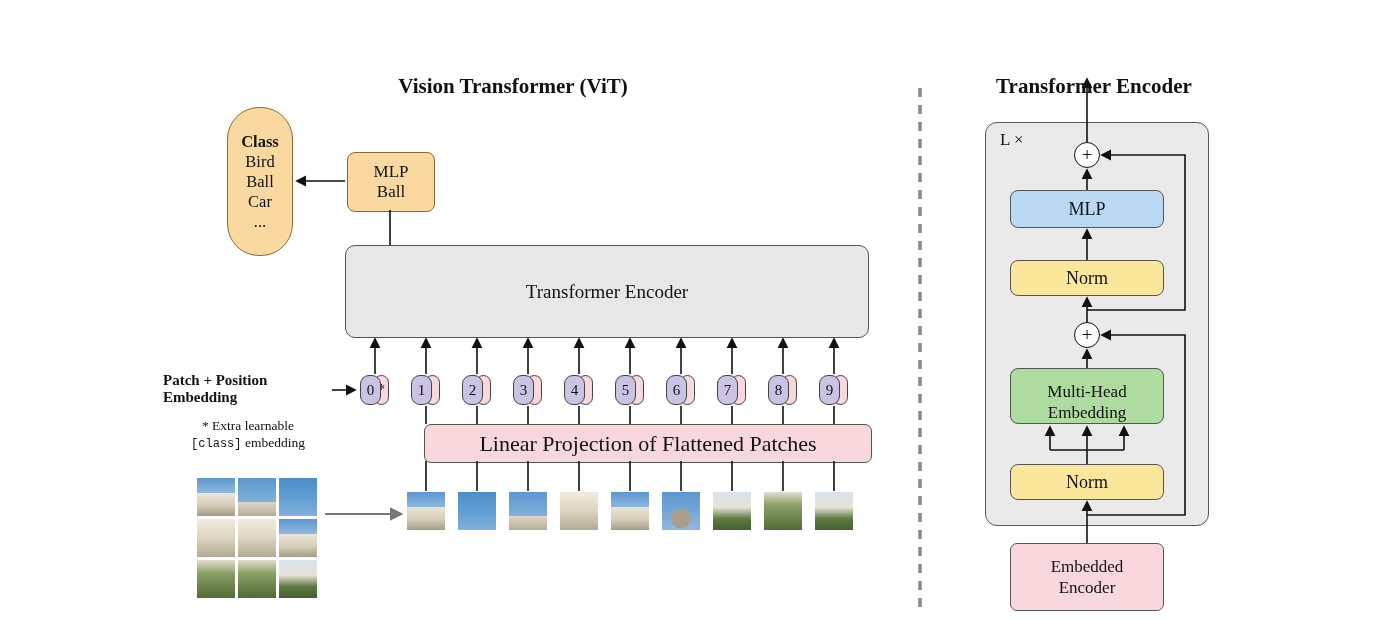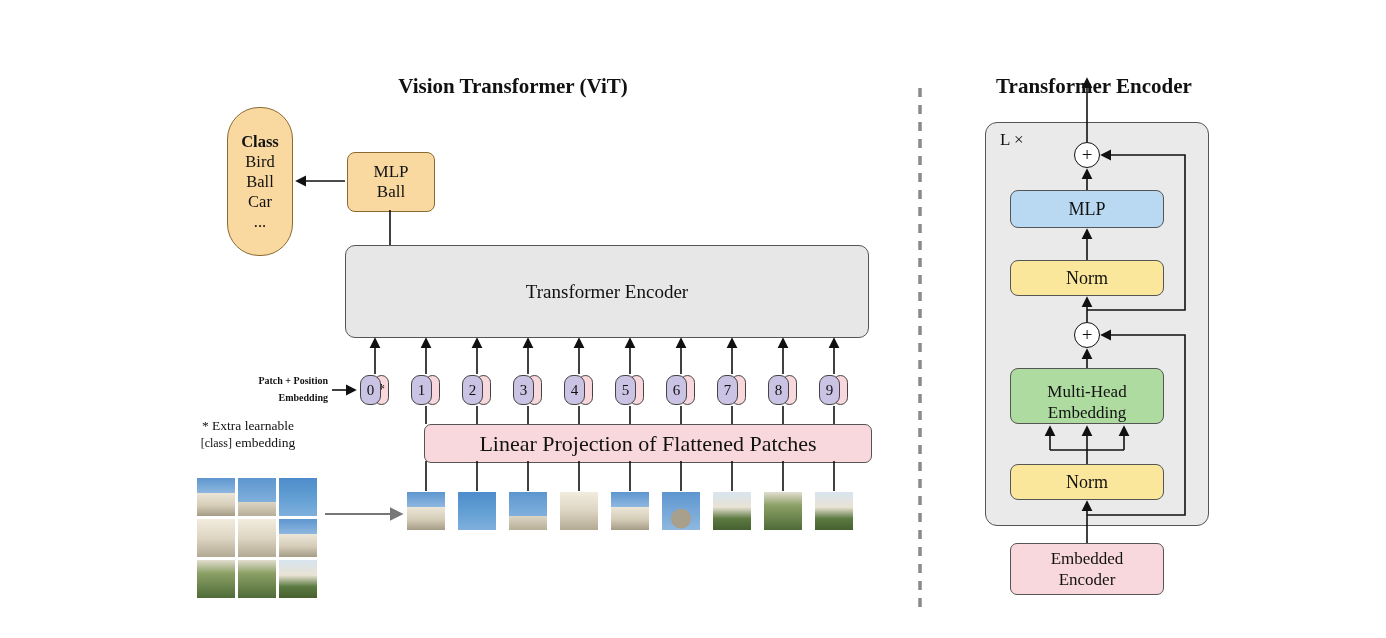--- a/index.html
+++ b/index.html
@@ -21,24 +21,24 @@
     justify-content:center;font-size:19px;}
   .linear-box{left:424px;top:424px;width:446px;height:37px;background:#F8D8DC;
     border:1.4px solid #555;border-radius:7px;display:flex;align-items:center;
     justify-content:center;font-size:22px;}
   .token{position:absolute;top:375px;display:flex;align-items:stretch;height:30px;}
   .tok-num{width:21px;background:#CBC3E3;border:1.3px solid #444;border-radius:9px;
     display:flex;align-items:center;justify-content:center;font-size:15px;z-index:2;box-sizing:border-box;}
   .tok-pink{width:15px;margin-left:-7px;background:#F8D8DC;border:1.3px solid #444;
     border-radius:9px;display:flex;align-items:center;justify-content:center;
     font-size:14px;z-index:1;box-sizing:border-box;}
-  .embed-label{left:163px;top:372px;width:165px;text-align:right;font-weight:bold;
-    font-size:10px;line-height:17px;}
+  .embed-label{left:163px;top:372px;width:165px;text-align:left;font-weight:bold;
+    font-size:15px;line-height:17px;}
   .note{left:163px;top:417px;width:170px;text-align:center;font-size:13.5px;line-height:17px;}
-  .note .mono{font-family:Liberation Serif, serif;font-size:12px;margin-top:43px;}
+  .note .mono{font-family:Liberation Mono, monospace;font-size:12px;margin-top:43px;}
   .photo{position:absolute;width:38px;height:38px;}
   .grid{left:197px;top:478px;width:120px;height:120px;display:grid;
     grid-template-columns:repeat(3,38px);grid-template-rows:repeat(3,38px);gap:3px;}
   .grid .photo{position:static;}
 
   
   .pv-building-sky{background:linear-gradient(180deg,#5d96cf 0%,#8fb8e0 40%,#ece6d8 40%,#d6cdb8 72%,#a59c86 100%);}
   .pv-sky{background:linear-gradient(180deg,#4d8cca 0%,#64a0d4 55%,#7fb0dc 100%);}
   .pv-sky-building{background:linear-gradient(180deg,#5d96cf 0%,#7fb0dc 62%,#ded7c6 62%,#b7ae97 100%);}
   .pv-building{background:linear-gradient(180deg,#f2ecdf 0%,#ddd5c2 50%,#b3aa93 100%);}
@@ -50,21 +50,21 @@
   .enc-container{left:985px;top:122px;width:222px;height:402px;background:#EAEAEA;
     border:1.4px solid #555;border-radius:12px;}
   .l-label{left:1000px;top:130px;font-size:17px;}
   .rbox{position:absolute;left:1010px;width:154px;border:1.4px solid #555;border-radius:8px;
     display:flex;flex-direction:column;align-items:center;justify-content:center;
     font-size:18px;line-height:21px;box-sizing:border-box;z-index:2;}
   .mlp-box{top:190px;height:38px;background:#B9D9F2;}
   .norm1-box{top:260px;height:36px;background:#FBE79B;}
   .mha-box{top:368px;height:56px;background:#AEDBA0;font-size:17px;justify-content:flex-end;}
   .norm2-box{top:464px;height:36px;background:#FBE79B;}
-  .embedded-box{top:543px;height:52px;background:#F8D8DC;border-radius:7px;font-size:17px;}
+  .embedded-box{top:543px;height:68px;background:#F8D8DC;border-radius:7px;font-size:17px;}
   .plus{position:absolute;left:1074px;width:26px;height:26px;background:#fff;
     border:1.6px solid #111;border-radius:50%;display:flex;align-items:center;
     justify-content:center;font-size:19px;z-index:4;box-sizing:border-box;}
   #overlay{position:absolute;left:0;top:0;z-index:3;pointer-events:none;}
 </style>
 </head>
 <body>
 
 <div id="canvas">
 

